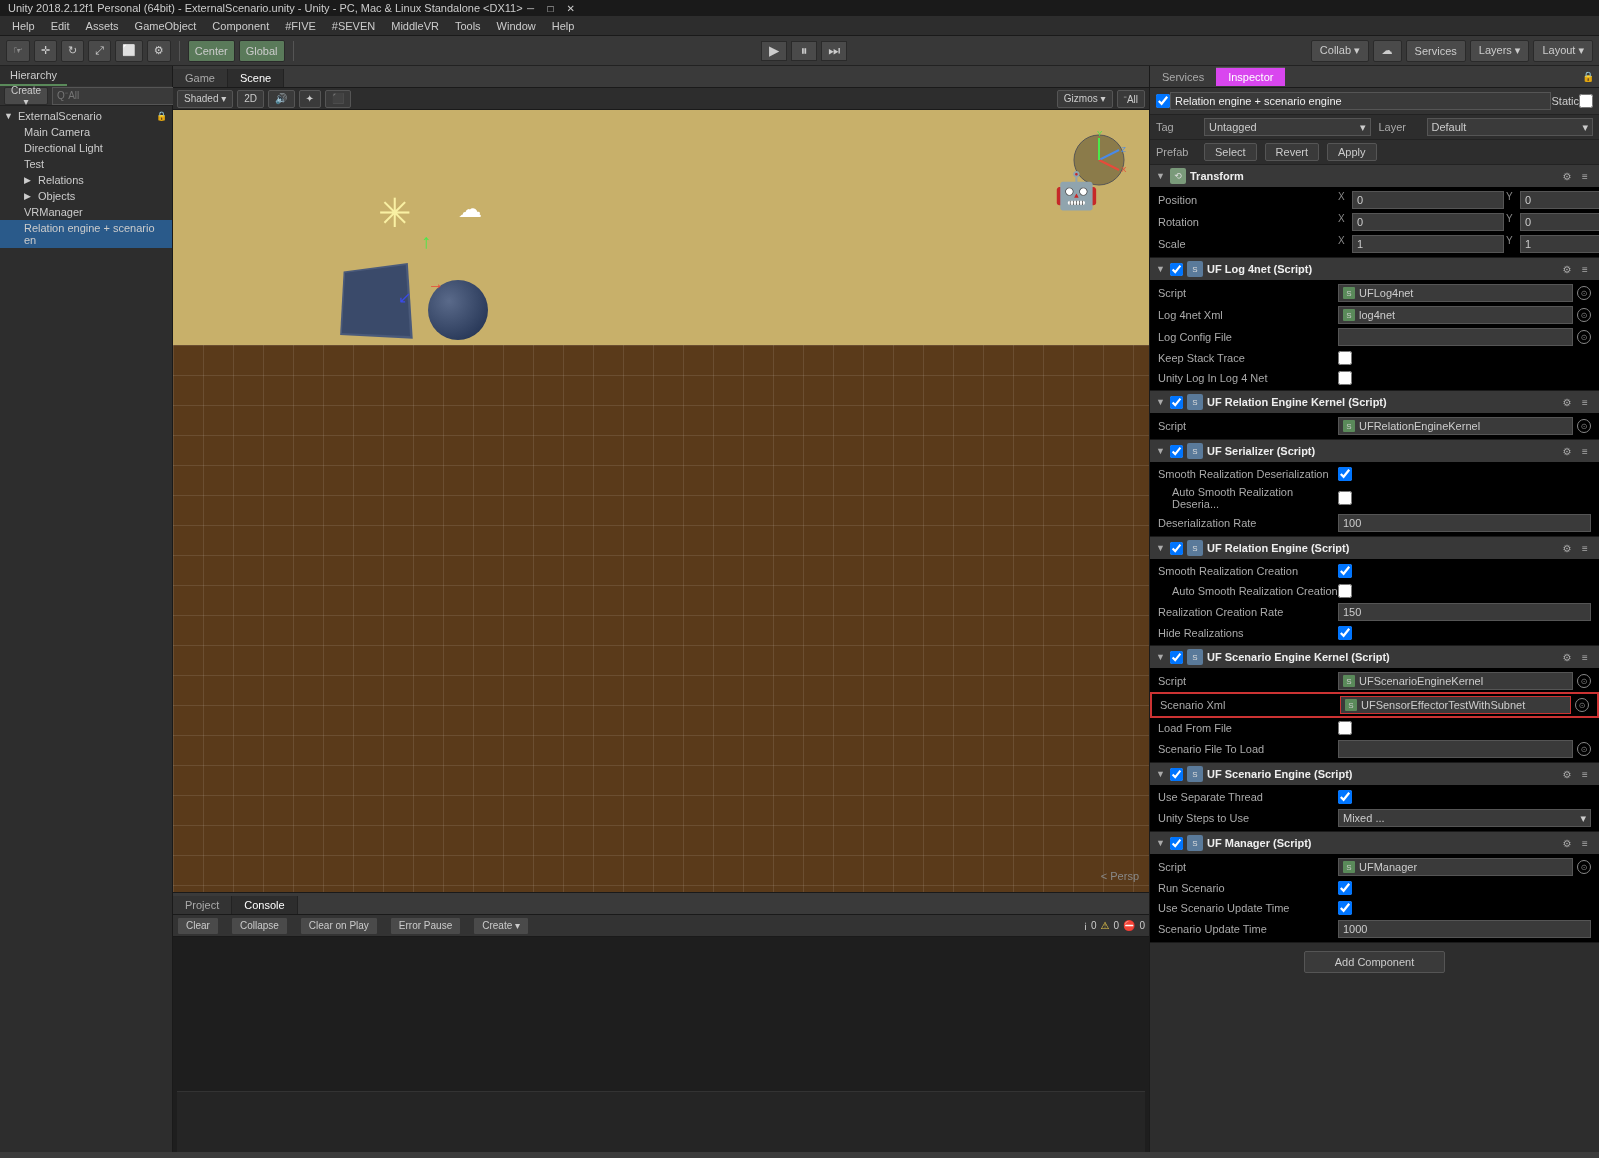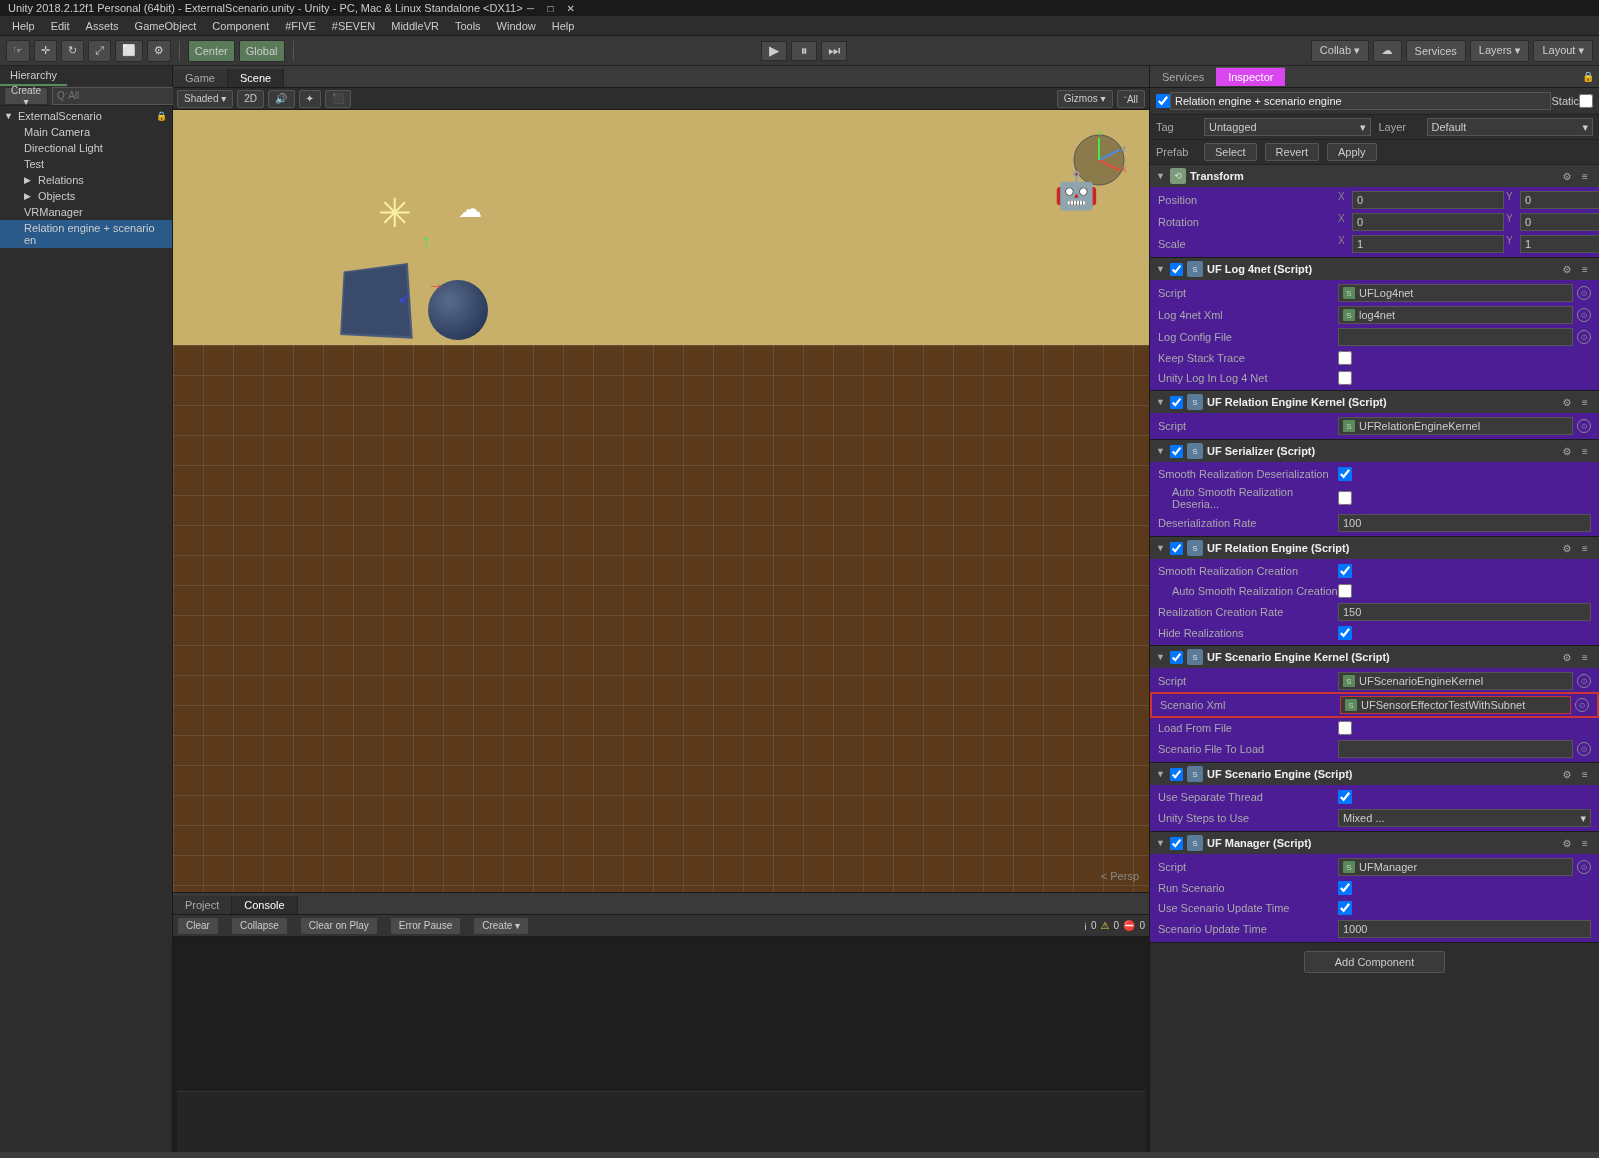--- a/index.html
+++ b/index.html
@@ -93,21 +93,21 @@
     
     .component-section { border-bottom: 1px solid #1a1a1a; }
     .component-header { display: flex; align-items: center; padding: 3px 6px; background: #383838; cursor: pointer; gap: 4px; }
     .comp-arrow { font-size: 9px; color: #aaa; width: 10px; }
     .comp-icon { width: 16px; height: 16px; background: #5a7a5a; border-radius: 2px; display: flex; align-items: center; justify-content: center; font-size: 9px; }
     .comp-title { flex: 1; font-size: 11px; color: #eee; font-weight: bold; }
     .comp-actions { display: flex; gap: 2px; }
     .comp-action-btn { width: 16px; height: 16px; background: transparent; border: none; color: #aaa; cursor: pointer; font-size: 10px; display: flex; align-items: center; justify-content: center; }
     .comp-enable-check { width: 13px; height: 13px; }
 
-    .component-body { padding: 2px 0; background: #4c1d95; }
+    .component-body { padding: 2px 0; background: #000000; }
     .prop-row { display: flex; align-items: center; padding: 2px 8px; min-height: 20px; }
     .prop-label { color: #aaa; font-size: 11px; width: 180px; flex-shrink: 0; }
     .prop-label-indent { color: #aaa; font-size: 11px; width: 180px; flex-shrink: 0; padding-left: 14px; }
     .prop-value { flex: 1; display: flex; align-items: center; gap: 4px; }
     .prop-input { height: 18px; background: #3a3a3a; border: 1px solid #555; color: #ccc; font-size: 11px; padding: 0 4px; flex: 1; }
     .prop-check { width: 14px; height: 14px; }
     .prop-xyz { display: flex; gap: 2px; flex: 1; }
     .xyz-label { color: #888; font-size: 10px; width: 12px; }
     .xyz-input { height: 18px; background: #3a3a3a; border: 1px solid #555; color: #ccc; font-size: 11px; padding: 0 4px; flex: 1; min-width: 0; }
     .prop-obj-ref { height: 18px; background: #3a3a3a; border: 1px solid #555; color: #ccc; font-size: 11px; padding: 0 4px; flex: 1; display: flex; align-items: center; gap: 4px; }

